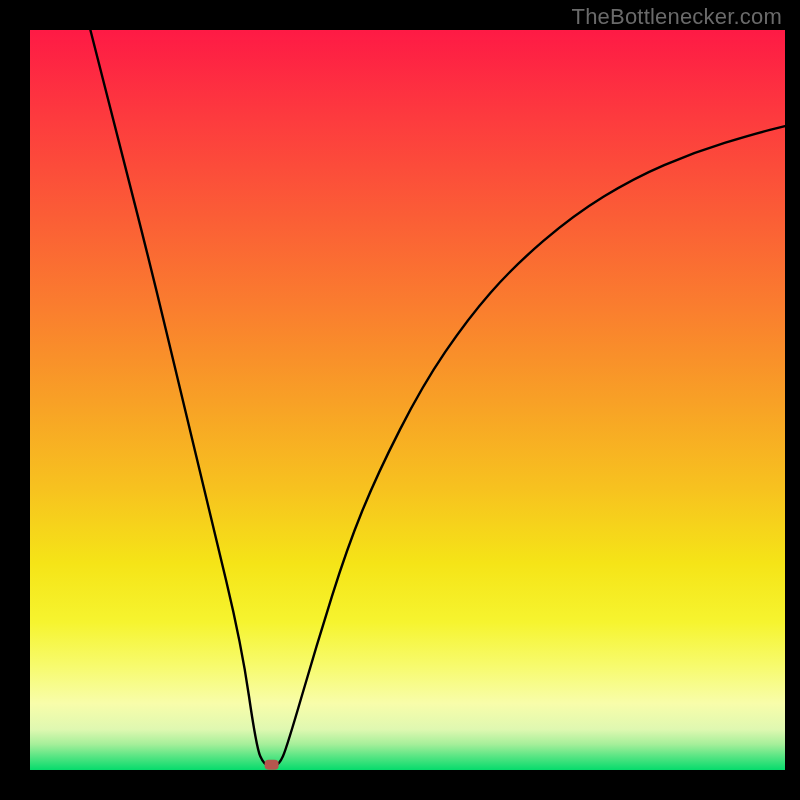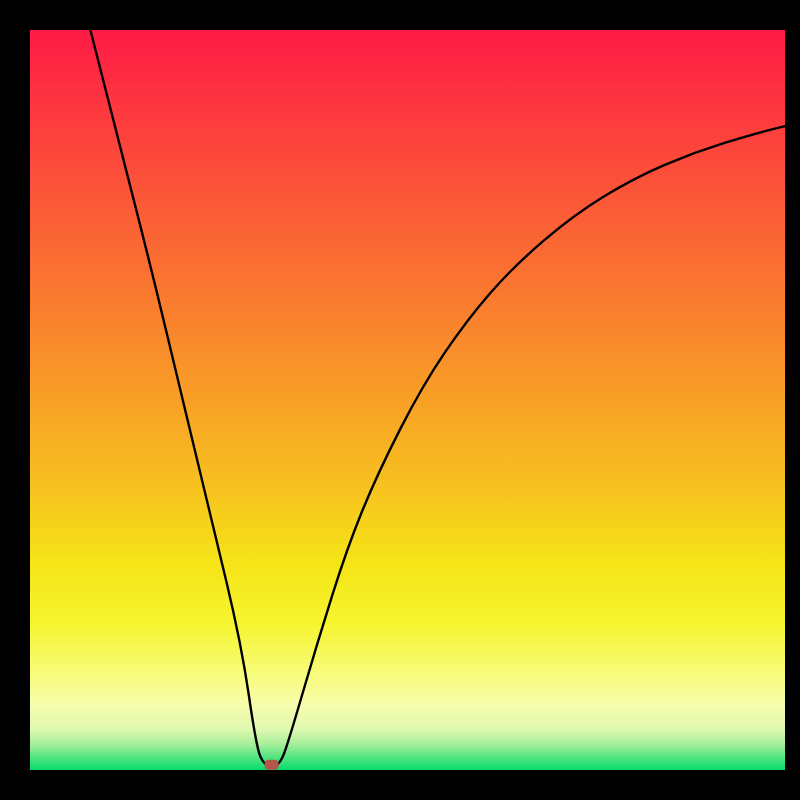--- a/index.html
+++ b/index.html
@@ -34,20 +34,21 @@
     top: 0;
     width: 800px;
     height: 800px;
     display: block;
   }
 </style>
 </head>
 <body>
 
 <div class="stage">
+  <div class="watermark">TheBottlenecker.com</div>
 
   <svg class="plot" viewBox="0 0 800 800">
     <defs>
       <linearGradient id="bg-grad" x1="0" y1="0" x2="0" y2="1">
           <stop offset="0.00%" stop-color="#fe1a45"></stop>
           <stop offset="12.00%" stop-color="#fd3b3e"></stop>
           <stop offset="25.00%" stop-color="#fb5d36"></stop>
           <stop offset="38.00%" stop-color="#fa7f2e"></stop>
           <stop offset="50.00%" stop-color="#f8a026"></stop>
           <stop offset="62.00%" stop-color="#f7c21f"></stop>

